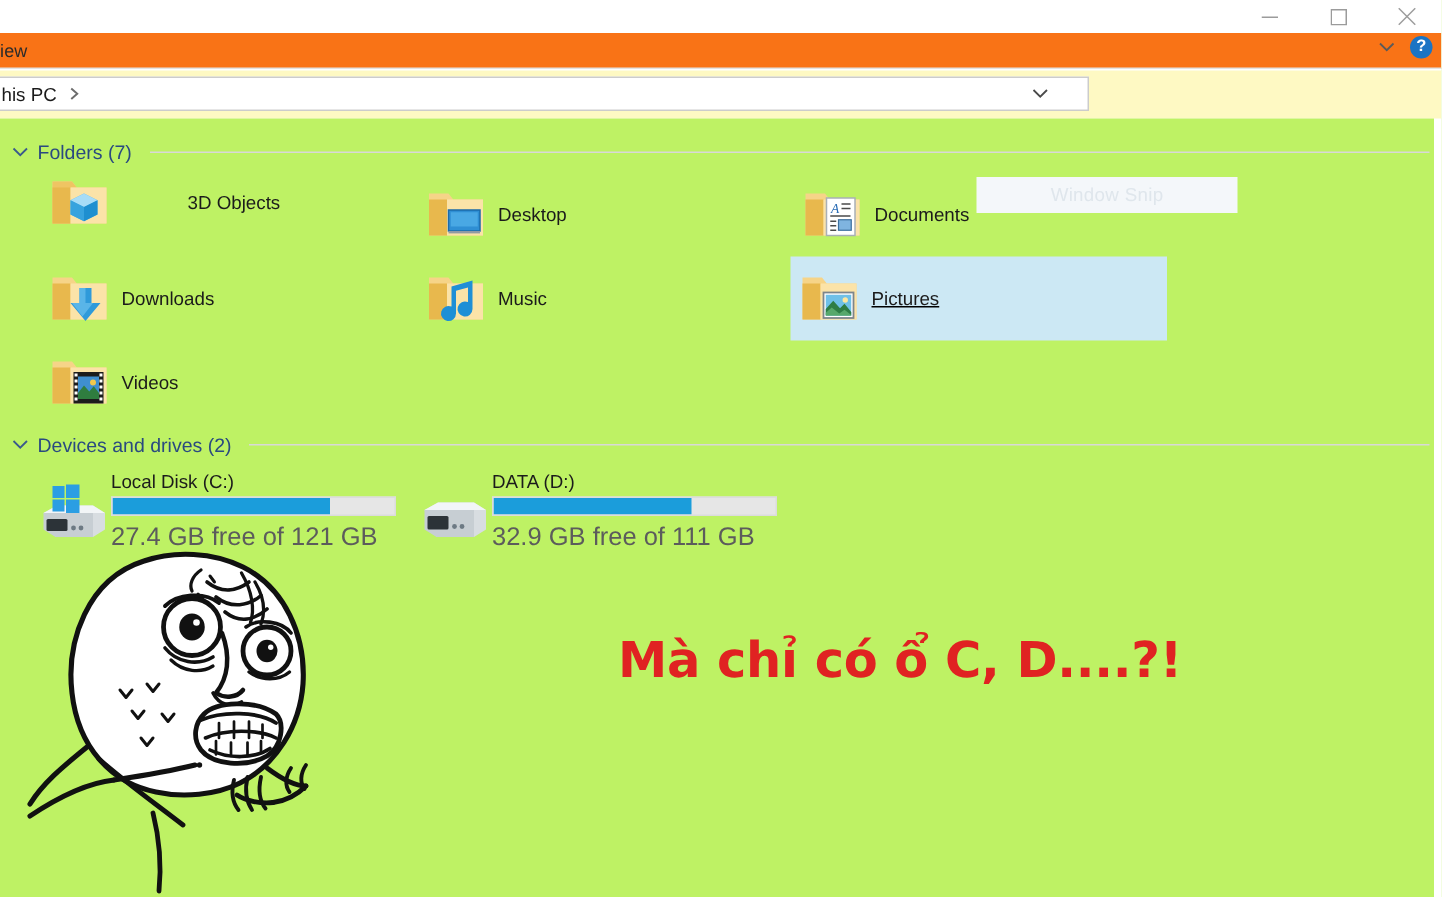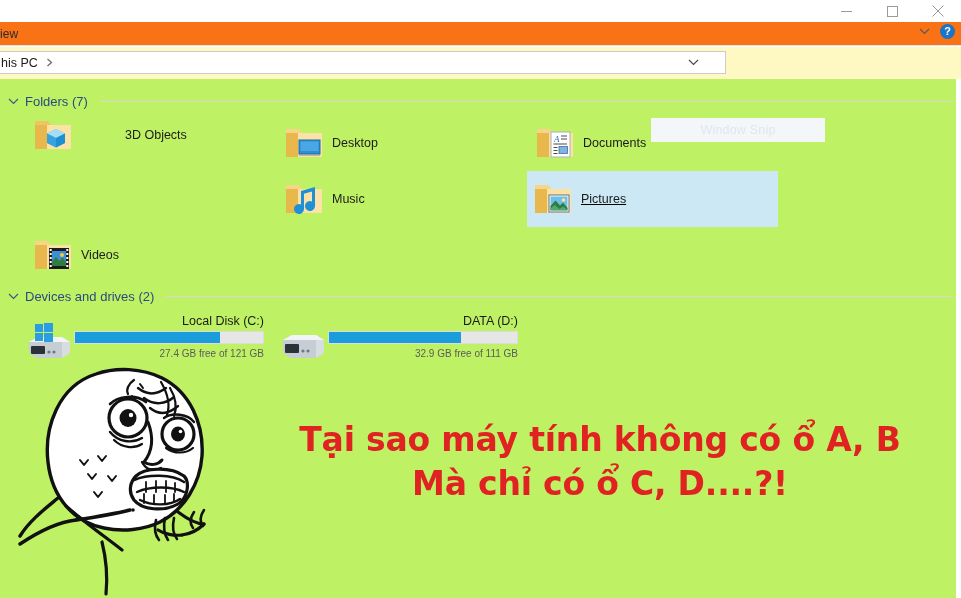--- a/index.html
+++ b/index.html
@@ -142,40 +142,40 @@
   .tile .tlabel {
     font-size: 12.5px; color: #1b1b1b;
     white-space: nowrap;
     padding-left: 2px;
   }
 
   
   .dtile {
     position: absolute;
     width: 250px; height: 56px;
-    display: flex; align-items: flex-start; text-align: right;
+    display: flex; align-items: flex-start;
   }
   .dtile .dicon {
     width: 56px; height: 50px; flex: 0 0 56px;
     display: flex; align-items: center; justify-content: center;
     padding-top: 6px;
   }
   .dtile .dbody { padding-top: 1px; }
   .dtile .dname {
     font-size: 12.5px; color: #1b1b1b; white-space: nowrap;
     margin-bottom: 3px;
   }
   .bar {
     width: 190px; height: 13px;
     background: #e6e6e6; border: 1px solid #dcdcdc;
     position: relative; overflow: hidden;
   }
   .bar .fill { position: absolute; left: 0; top: 0; bottom: 0; background: #1b9ddb; }
   .dtile .dfree {
-    font-size: 10px; color: #5c5c5c; white-space: nowrap;
+    font-size: 17px; color: #5c5c5c; white-space: nowrap;
     margin-top: 4px;
   }
 
   
   .ghost-tip {
     position: absolute;
     left: 651px; top: 118px; width: 174px; height: 24px;
     background: #f4f7fa;
     display: flex; align-items: center; justify-content: center;
   }
@@ -332,20 +332,32 @@
           <line x1="20.5" y1="30.5" x2="24.5" y2="30.5" stroke="#4a4a4a" stroke-width="1"></line>
         </svg>
       </span>
       <span class="tlabel">Documents</span>
     </div>
 
     <div class="ghost-tip" style="top:39px;">
       <span>Window Snip</span>
     </div>
 
+    <div class="tile" style="left:27px; top:92px;">
+      <span class="ticon">
+        <svg width="44" height="40" viewBox="0 0 44 40">
+          <path d="M4 6h13l3.2 4H40v24H4z" fill="#f6d488"></path>
+          <rect x="4" y="10" width="12" height="24" fill="#e8b84d"></rect>
+          <path d="M16 10h24v24H16z" fill="#fbe3a8"></path>
+          <path d="M22 13h8v10h6l-10 12-10-12h6z" fill="#2f9ada"></path>
+          <path d="M22 13h4v10h5l-7 9-7-9h5z" fill="#59b5e8"></path>
+        </svg>
+      </span>
+      <span class="tlabel">Downloads</span>
+    </div>
 
     <div class="tile" style="left:278px; top:92px;">
       <span class="ticon">
         <svg width="44" height="40" viewBox="0 0 44 40">
           <path d="M4 6h13l3.2 4H40v24H4z" fill="#f6d488"></path>
           <rect x="4" y="10" width="12" height="24" fill="#e8b84d"></rect>
           <path d="M16 10h24v24H16z" fill="#fbe3a8"></path>
           <path d="M33 8v19a5 5 0 1 1-3-4.6V12.6l-8 2.2V30a5 5 0 1 1-3-4.6V12l14-4z" fill="#1f8fd6"></path>
         </svg>
       </span>
@@ -517,17 +529,16 @@
         <path d="M138 168 C136 176 137 183 141 188" stroke-width="2.6"></path>
         <path d="M147 166 C145 175 146 182 150 188" stroke-width="2.6"></path>
         <path d="M156 166 C154 175 155 182 159 187" stroke-width="2.6"></path>
         <path d="M176 160 C172 166 172 172 175 176" stroke-width="2.6"></path>
         <path d="M186 158 C182 164 182 170 185 174" stroke-width="2.6"></path>
       </g>
     </svg>
   </div>
 
   <div class="meme-text" style="color: rgb(224, 34, 34);">
-    <span>Tại sao máy tính không có ổ A, B</span>
     <span class="l2">Mà chỉ có ổ C, D....?!</span>
   </div>
 
 </div>
 
 </body></html>

